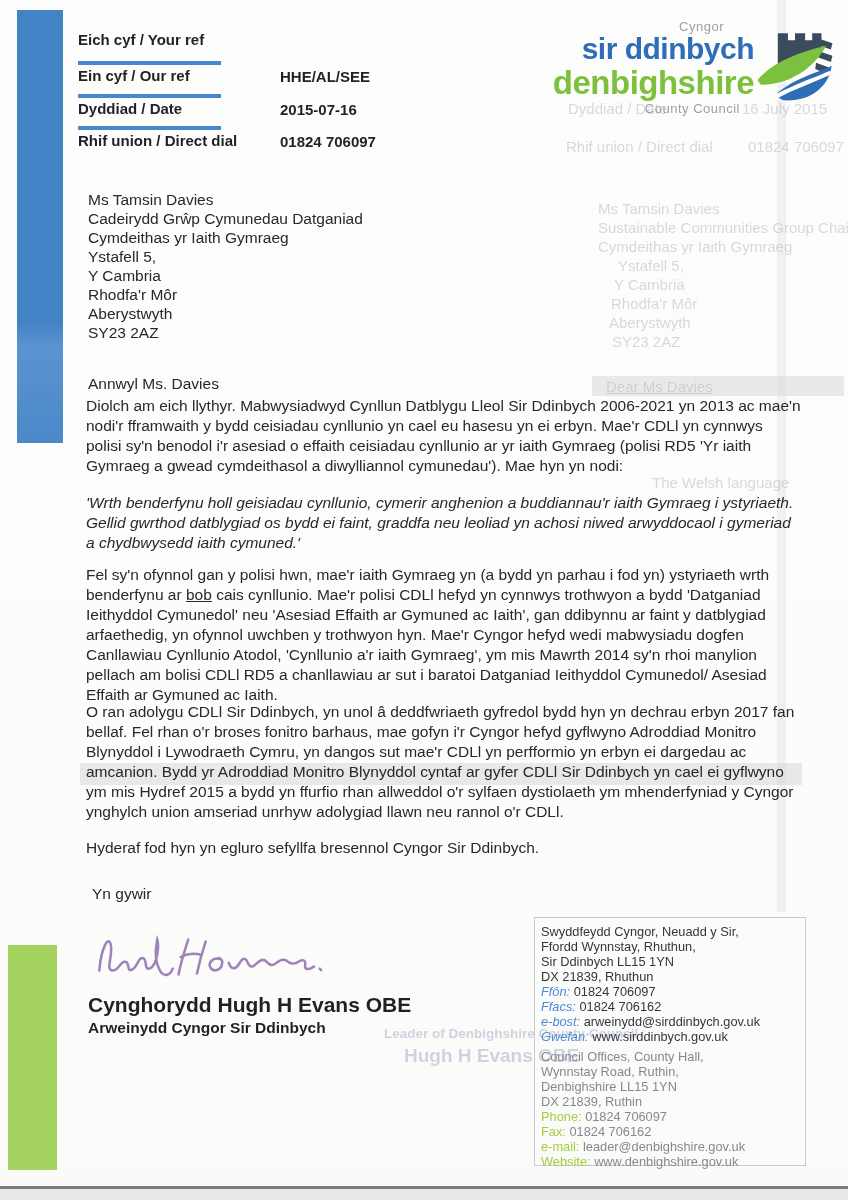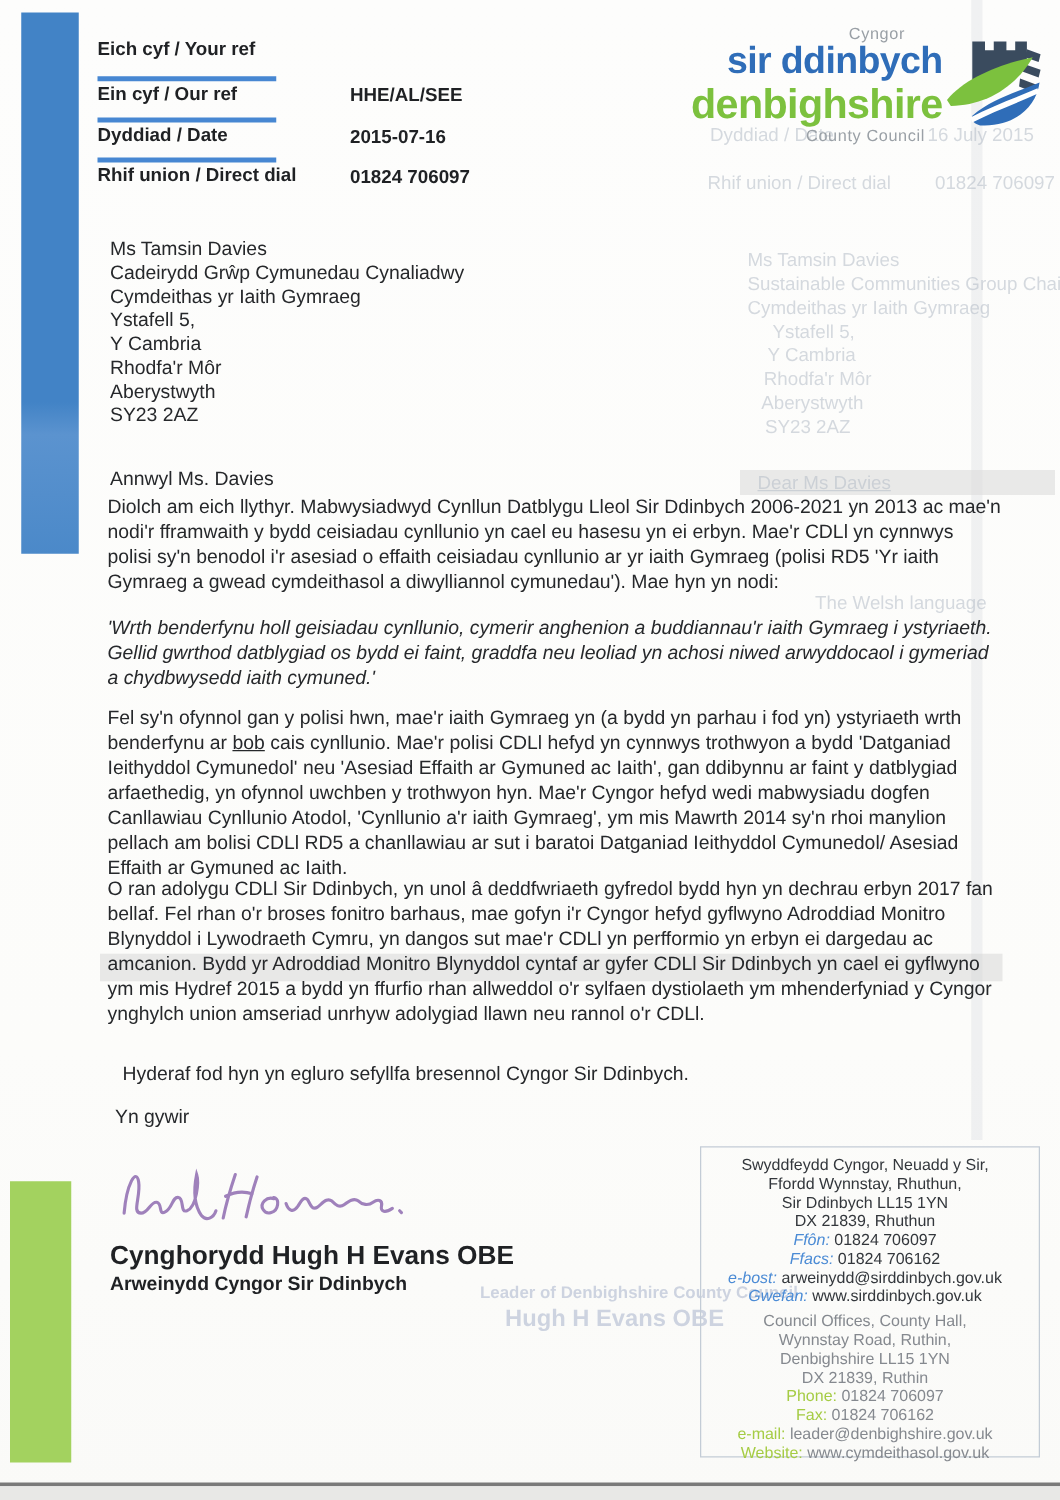--- a/index.html
+++ b/index.html
@@ -29,22 +29,22 @@
   
   .addr-line{display:block;font-size:15.5px;line-height:19px;}
   .body-text{font-size:15.5px;line-height:20px;width:716px;}
   .quote{font-style:italic;}
   .ul{text-decoration:underline;}
   .scan-band{background:#d4d4d4;opacity:.5;}
   
   .sig-name{font-size:21px;font-weight:bold;color:#1f2124;}
   .sig-title{font-size:15.5px;font-weight:bold;color:#1f2124;}
   
-  .contact-box{left:560px;top:917px;width:272px;height:249px;border:1px solid #c3ccd6;
-    box-sizing:border-box;text-align:center;padding:6px 14px 0 6px;}
+  .contact-box{left:534px;top:917px;width:272px;height:249px;border:1px solid #c3ccd6;
+    box-sizing:border-box;text-align:left;padding:6px 14px 0 6px;}
   .c-line{display:block;font-size:12.8px;line-height:15px;white-space:nowrap;}
   .c-welsh .c-line{color:#33373c;}
   .c-eng{margin-top:5px;}
   .c-eng .c-line{color:#85898f;}
   .lbl-blue{color:#4b8bd5;font-style:italic;}
   .lbl-green{color:#a5cc44;}
   
   .bleed{color:#b4bcc7;opacity:.55;filter:blur(.5px);font-size:15px;white-space:nowrap;}
   .bleed-bold{font-weight:bold;color:#a9b4cc;}
   .bleed-band{background:#dcdcdc;opacity:.6;}
@@ -105,38 +105,38 @@
       <path fill="#3a4b5e" d="M81,27 l17,6 -2,8 -16,-6 z"></path>
       <path fill="#3a4b5e" d="M77,42 l19,7 -3,8 -17,-7 z"></path>
       <path fill="#7cc13e" d="M2,64 C20,42 54,28 90,20 C72,52 40,70 6,70 Z"></path>
       <path fill="#2f6db8" d="M28,80 C50,62 74,56 97,46 C93,74 68,92 36,90 C29,88 26,84 28,80 Z"></path>
       <path fill="#ffffff" d="M26,82 C48,70 72,62 95,52 l1,5 C72,68 49,76 28,87 Z"></path>
     </svg>
   </div>
 
   <div class="abs" style="left:88px;top:190px;">
     <span class="addr-line">Ms Tamsin Davies</span>
-    <span class="addr-line">Cadeirydd Grŵp Cymunedau Cynaliadwy</span>
+    <span class="addr-line">Cadeirydd Grŵp Cymunedau Datganiad</span>
     <span class="addr-line">Cymdeithas yr Iaith Gymraeg</span>
     <span class="addr-line">Ystafell 5,</span>
     <span class="addr-line">Y Cambria</span>
     <span class="addr-line">Rhodfa'r Môr</span>
     <span class="addr-line">Aberystwyth</span>
     <span class="addr-line">SY23 2AZ</span>
   </div>
 
   <span class="abs body-text" style="left:88px;top:374px;">Annwyl Ms. Davies</span>
 
   <div class="abs scan-band" style="left:80px;top:763px;width:722px;height:22px;"></div>
 
   <p class="abs body-text" style="left:86px;top:396px;margin:0;">Diolch am eich llythyr. Mabwysiadwyd Cynllun Datblygu Lleol Sir Ddinbych 2006-2021 yn 2013 ac mae'n nodi'r fframwaith y bydd ceisiadau cynllunio yn cael eu hasesu yn ei erbyn.  Mae'r CDLl yn cynnwys polisi sy'n benodol i'r asesiad o effaith ceisiadau cynllunio ar yr iaith Gymraeg (polisi RD5 'Yr iaith Gymraeg a gwead cymdeithasol a diwylliannol cymunedau').  Mae hyn yn nodi:</p>
   <p class="abs body-text quote" style="left:86px;top:493px;margin:0;">'Wrth benderfynu holl geisiadau cynllunio, cymerir anghenion a buddiannau'r iaith Gymraeg i ystyriaeth.  Gellid gwrthod datblygiad os bydd ei faint, graddfa neu leoliad yn achosi niwed arwyddocaol i gymeriad a chydbwysedd iaith cymuned.'</p>
   <p class="abs body-text" style="left:86px;top:565px;margin:0;"><span>Fel sy'n ofynnol gan y polisi hwn, mae'r iaith Gymraeg yn (a bydd yn parhau i fod yn) ystyriaeth wrth benderfynu ar </span><span class="ul">bob</span><span> cais cynllunio.  Mae'r polisi CDLl hefyd yn cynnwys trothwyon a bydd 'Datganiad Ieithyddol Cymunedol' neu 'Asesiad Effaith ar Gymuned ac Iaith', gan ddibynnu ar faint y datblygiad arfaethedig, yn ofynnol uwchben y trothwyon hyn.  Mae'r Cyngor hefyd wedi mabwysiadu dogfen Canllawiau Cynllunio Atodol, 'Cynllunio a'r iaith Gymraeg', ym mis Mawrth 2014 sy'n rhoi manylion pellach am bolisi CDLl RD5 a chanllawiau ar sut i baratoi Datganiad Ieithyddol Cymunedol/ Asesiad Effaith ar Gymuned ac Iaith.</span></p>
   <p class="abs body-text" style="left:86px;top:702px;margin:0;">O ran adolygu CDLl Sir Ddinbych, yn unol â deddfwriaeth gyfredol bydd hyn yn dechrau erbyn 2017 fan bellaf.  Fel rhan o'r broses fonitro barhaus, mae gofyn i'r Cyngor hefyd gyflwyno Adroddiad Monitro Blynyddol i Lywodraeth Cymru, yn dangos sut mae'r CDLl yn perfformio yn erbyn ei dargedau ac amcanion.  Bydd yr Adroddiad Monitro Blynyddol cyntaf ar gyfer CDLl Sir Ddinbych yn cael ei gyflwyno ym mis Hydref 2015 a bydd yn ffurfio rhan allweddol o'r sylfaen dystiolaeth ym mhenderfyniad y Cyngor ynghylch union amseriad unrhyw adolygiad llawn neu rannol o'r CDLl.</p>
-  <p class="abs body-text" style="left:86px;top:838px;margin:12px;">Hyderaf fod hyn yn egluro sefyllfa bresennol Cyngor Sir Ddinbych.</p>
+  <p class="abs body-text" style="left:86px;top:838px;margin:0;">Hyderaf fod hyn yn egluro sefyllfa bresennol Cyngor Sir Ddinbych.</p>
 
   <span class="abs body-text" style="left:92px;top:884px;">Yn gywir</span>
 
   <svg class="abs" style="left:92px;top:928px;" width="235" height="58" viewBox="0 0 240 60" aria-hidden="true">
     <g fill="none" stroke="#8f6cb1" stroke-width="2.6" stroke-linecap="round" opacity="0.85">
       <path d="M6,44 C8,20 16,6 18,18 C20,30 12,44 20,44 C26,44 28,34 33,35 C38,36 34,46 40,43 C46,40 46,30 51,31 C56,32 52,44 58,42 C66,39 68,18 66,12 C64,22 63,36 70,46 C74,51 80,48 82,42"></path>
       <path d="M98,12 C94,24 90,38 88,48 M90,30 C98,26 106,26 112,28 M116,14 C112,26 109,38 107,47"></path>
       <path d="M130,32 C124,30 118,36 121,41 C124,46 132,44 133,37 C134,31 128,30 130,32 M140,36 C142,42 146,44 150,38 C153,33 155,30 158,33 C160,37 162,42 166,39 C171,35 174,31 178,34 C181,37 184,40 188,37 C192,34 196,31 200,34 C203,37 208,38 212,35 C216,32 220,33 219,38 C218,43 222,44 228,40"></path>
       <path d="M234,42 l1.5,1.5"></path>
     </g>
@@ -157,20 +157,20 @@
       <span class="c-line"><span class="lbl-blue">Gwefan:</span> <span>www.sirddinbych.gov.uk</span></span>
     </div>
     <div class="c-eng">
       <span class="c-line">Council Offices, County Hall,</span>
       <span class="c-line">Wynnstay Road, Ruthin,</span>
       <span class="c-line">Denbighshire LL15 1YN</span>
       <span class="c-line">DX 21839, Ruthin</span>
       <span class="c-line"><span class="lbl-green">Phone:</span> <span>01824 706097</span></span>
       <span class="c-line"><span class="lbl-green">Fax:</span> <span>01824 706162</span></span>
       <span class="c-line"><span class="lbl-green">e-mail:</span> <span>leader@denbighshire.gov.uk</span></span>
-      <span class="c-line"><span class="lbl-green">Website:</span> <span>www.cymdeithasol.gov.uk</span></span>
+      <span class="c-line"><span class="lbl-green">Website:</span> <span>www.denbighshire.gov.uk</span></span>
     </div>
   </div>
 
   <div class="abs scan-bottom"></div>
   <div class="abs scan-below"></div>
 
 </div>
 
 </body></html>

